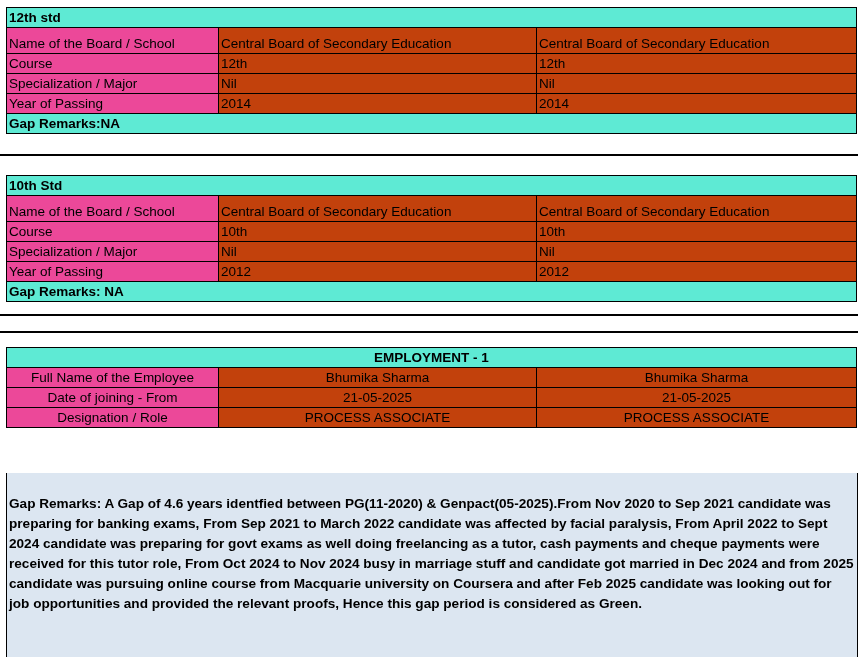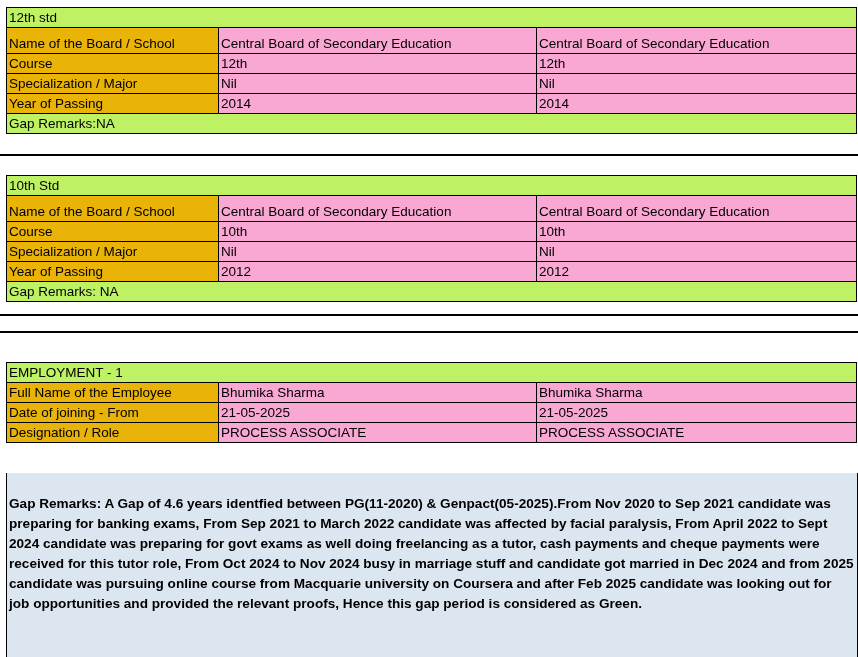--- a/index.html
+++ b/index.html
@@ -1,22 +1,22 @@
 <!DOCTYPE html>
 <html><head>
 <meta charset="utf-8">
 <style>
   html, body { margin: 0; padding: 0; background: #ffffff; }
   body { width: 858px; height: 657px; overflow: hidden; position: relative;
          font-family: "Liberation Sans", "DejaVu Sans", sans-serif; font-size: 13.5px; color: #000; }
   .tbl { position: absolute; left: 6px; width: 850px; border-collapse: collapse; table-layout: fixed; }
   .tbl td { border: 1px solid #000; padding: 0 2px; line-height: 19px; height: 19px; white-space: nowrap; overflow: hidden; vertical-align: bottom; }
-  .tbl td.label { background: #eab308; }
-  .tbl td.val { background: #f9a8d4; }
-  .tbl tr.title td, .tbl tr.gap td { background: #bef264; font-weight: normal; }
+  .tbl td.label { background: #ec4899; }
+  .tbl td.val { background: #c2410c; }
+  .tbl tr.title td, .tbl tr.gap td { background: #5eead4; font-weight: bold; }
   .tbl tr.tall td { height: 25px; }
   .rule { position: absolute; left: 0; width: 858px; height: 2px; background: #000; }
   .remarks { position: absolute; left: 6px; top: 473px; width: 846px; height: 200px; background: #dce6f1;
              border: 1px solid #000; border-top: none; padding: 21px 2px 0 2px; font-weight: bold;
              font-size: 13.6px; line-height: 20px; box-sizing: content-box; }
   col.c1 { width: 212px; } col.c2 { width: 318px; } col.c3 { width: 320px; }
 </style>
 </head>
 <body>
 
@@ -90,21 +90,21 @@
   </tr>
   <tr class="gap">
         <td colspan="3">Gap Remarks: NA</td>
       </tr>
 </tbody>
   </table>
 
 <div class="rule" style="top:314px;"></div>
 <div class="rule" style="top:331px;"></div>
 
-<table class="tbl" style="top:362px;">
+<table class="tbl" style="top:347px;text-align:center;">
   <colgroup>
       <col class="c1">
       <col class="c2">
       <col class="c3">
     </colgroup>
   <tbody>
       <tr class="title">
         <td colspan="3">EMPLOYMENT - 1</td>
       </tr>
   <tr>

